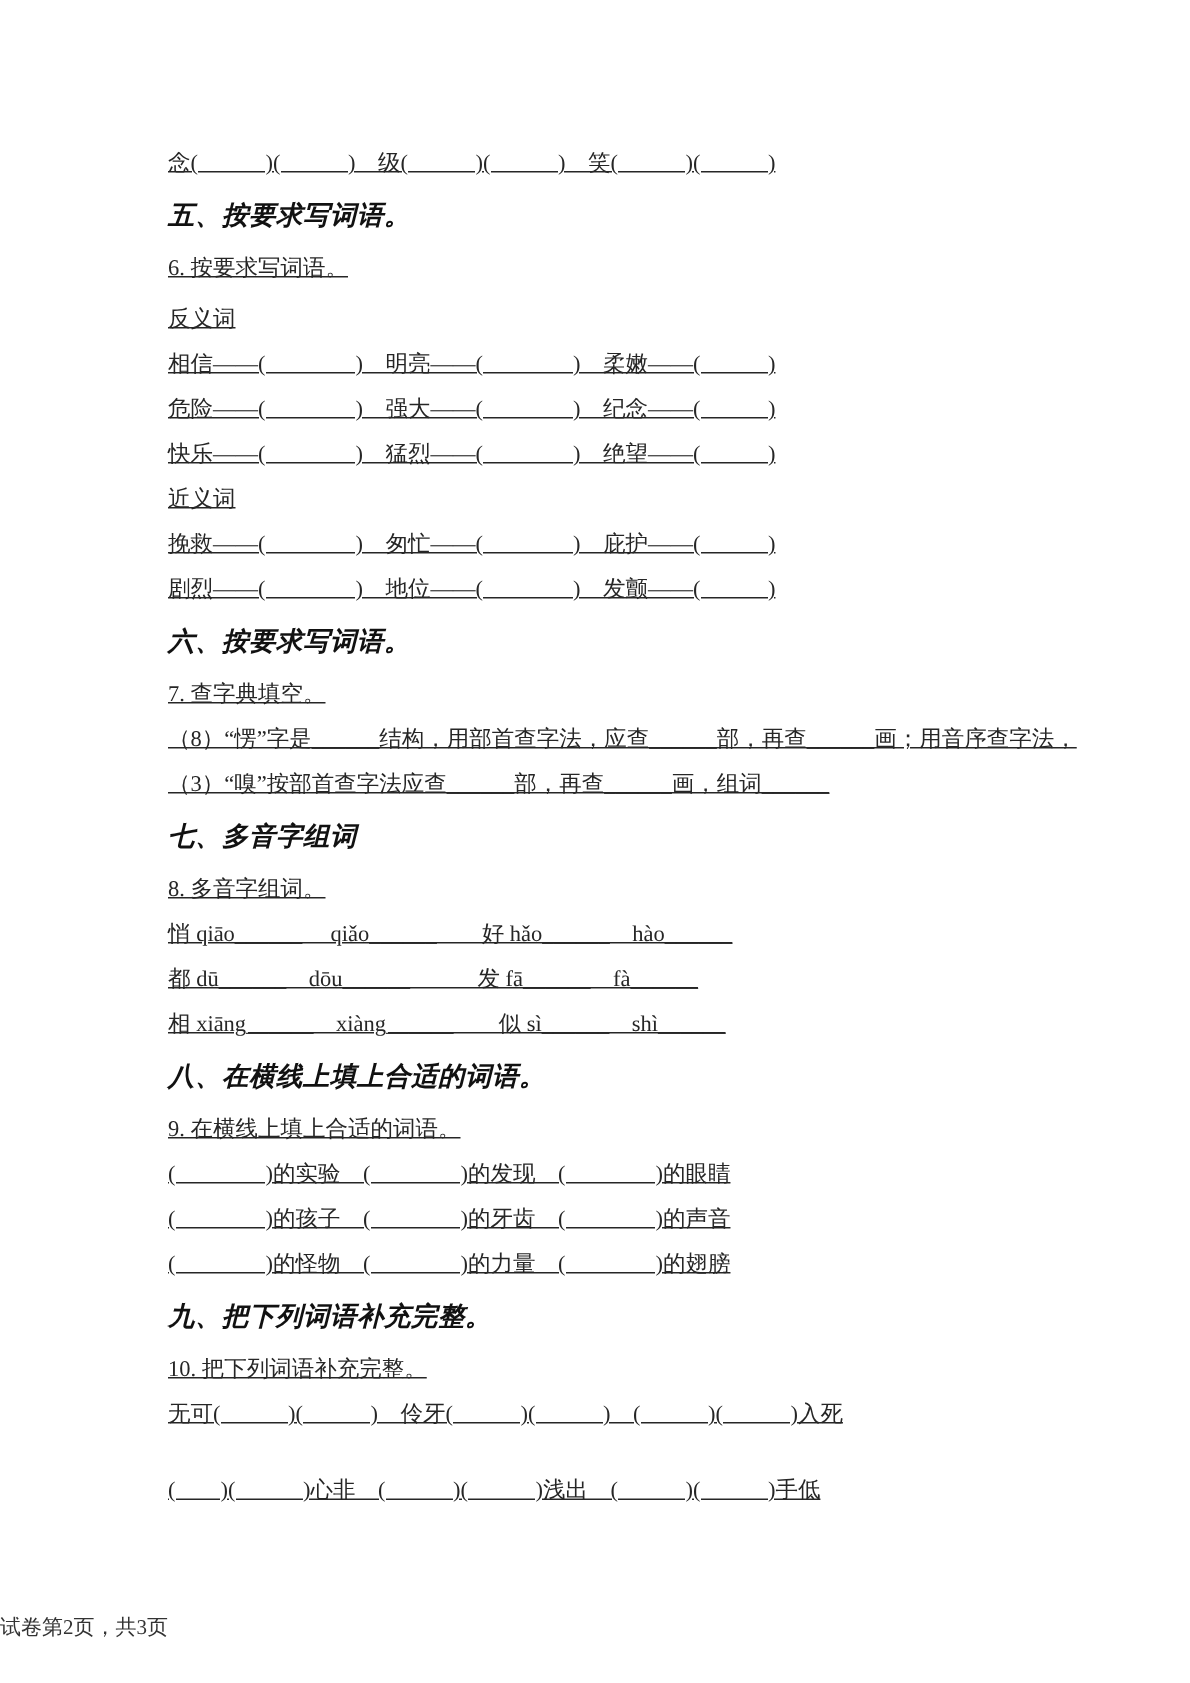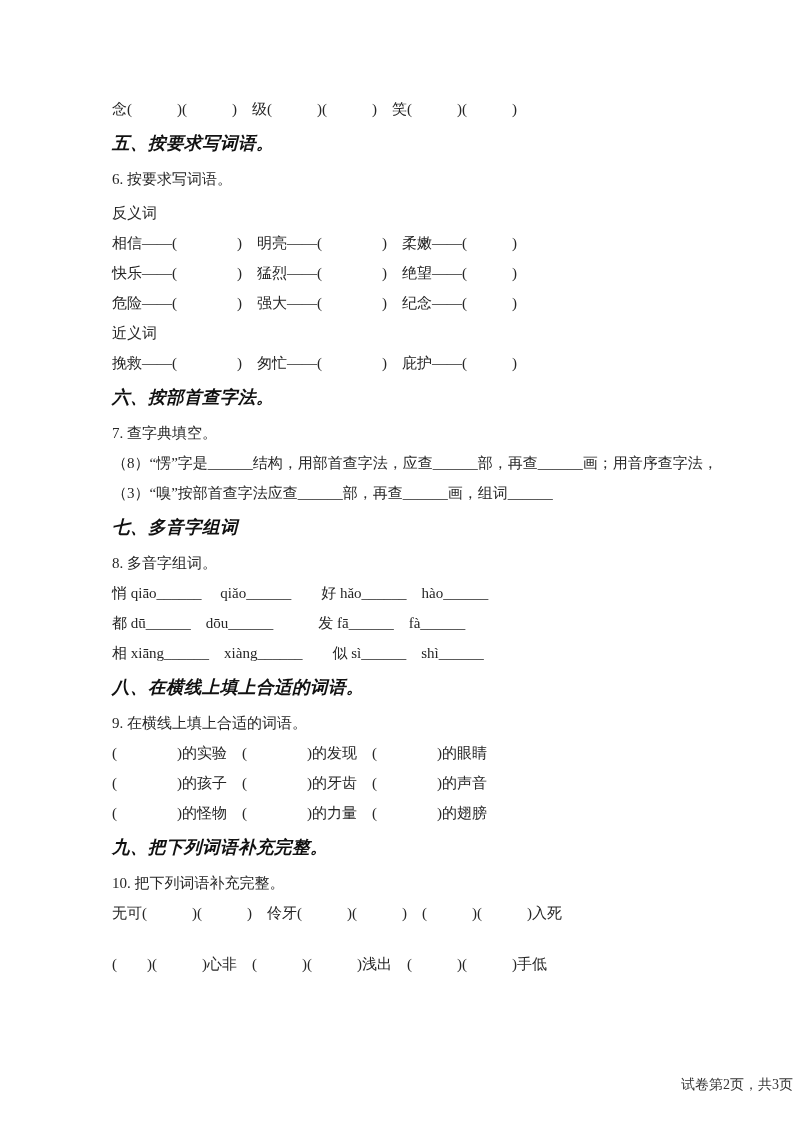--- a/index.html
+++ b/index.html
@@ -18,20 +18,21 @@
   }
   .content {
     padding: 94px 80px 0 112px;
   }
   .line {
     font-size: 15px;
     height: 30px;
     line-height: 30px;
     white-space: nowrap;
     color: #262626;
+    text-decoration: underline;
   }
   .heading {
     font-family: "Liberation Sans", "DejaVu Sans", sans-serif;
     font-weight: bold;
     font-size: 17.5px;
     height: 34px;
     line-height: 34px;
     margin-top: 2px;
     color: #111111;
     white-space: nowrap;
@@ -39,43 +40,44 @@
     font-style: italic;
   }
   .qline {
     margin-top: 4px;
   }
   .footer {
     position: absolute;
     bottom: 28px;
     left: 0;
     width: 100%;
-    text-align: right;
+    text-align: left;
     font-size: 14px;
     color: #333333;
   }
 </style>
 </head>
 <body>
 
 <div class="page">
   <div class="content">
 
     <div class="line">念(　　　)(　　　)　级(　　　)(　　　)　笑(　　　)(　　　)</div>
 
     <div class="heading">五、按要求写词语。</div>
     <div class="line qline">6. 按要求写词语。</div>
     <div class="line qline">反义词</div>
     <div class="line">相信——(　　　　)　明亮——(　　　　)　柔嫩——(　　　)</div>
+    <div class="line">危险——(　　　　)　强大——(　　　　)　纪念——(　　　)</div>
     <div class="line">快乐——(　　　　)　猛烈——(　　　　)　绝望——(　　　)</div>
-    <div class="line">危险——(　　　　)　强大——(　　　　)　纪念——(　　　)</div>
     <div class="line">近义词</div>
     <div class="line" style="margin-top:0">挽救——(　　　　)　匆忙——(　　　　)　庇护——(　　　)</div>
+    <div class="line">剧烈——(　　　　)　地位——(　　　　)　发颤——(　　　)</div>
 
-    <div class="heading">六、按部首查字法。</div>
+    <div class="heading">六、按要求写词语。</div>
     <div class="line qline">7. 查字典填空。</div>
     <div class="line">（8）“愣”字是______结构，用部首查字法，应查______部，再查______画；用音序查字法，</div>
     <div class="line">（3）“嗅”按部首查字法应查______部，再查______画，组词______</div>
 
     <div class="heading">七、多音字组词</div>
     <div class="line qline">8. 多音字组词。</div>
     <div class="line">悄 qiāo______　 qiǎo______　　好 hǎo______　hào______</div>
     <div class="line">都 dū______　dōu______　　　发 fā______　fà______</div>
     <div class="line">相 xiāng______　xiàng______　　似 sì______　shì______</div>
 

